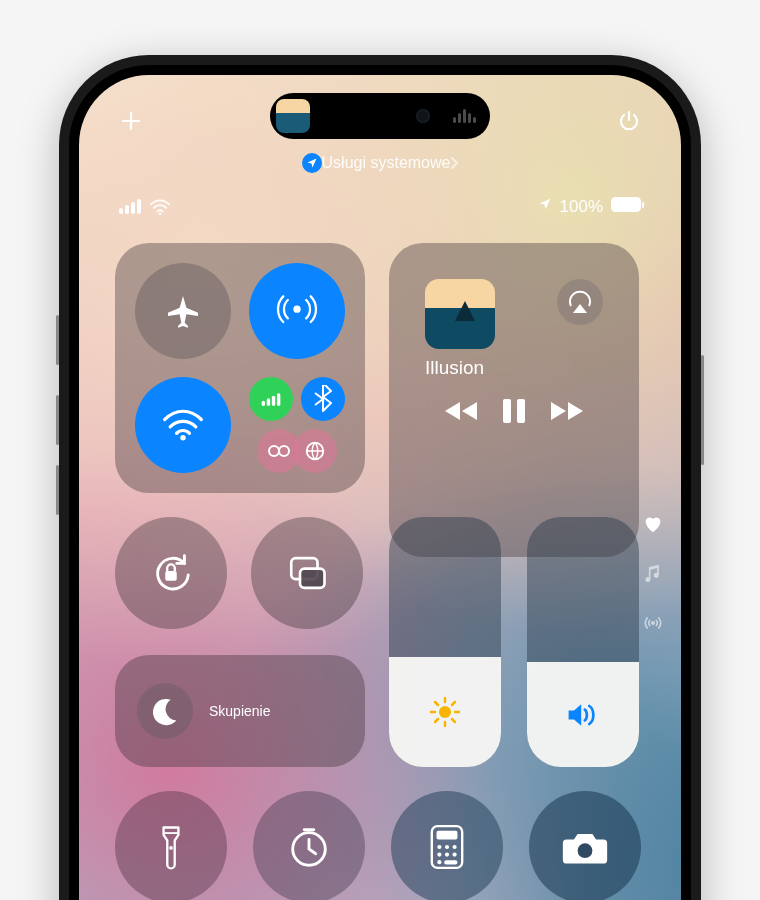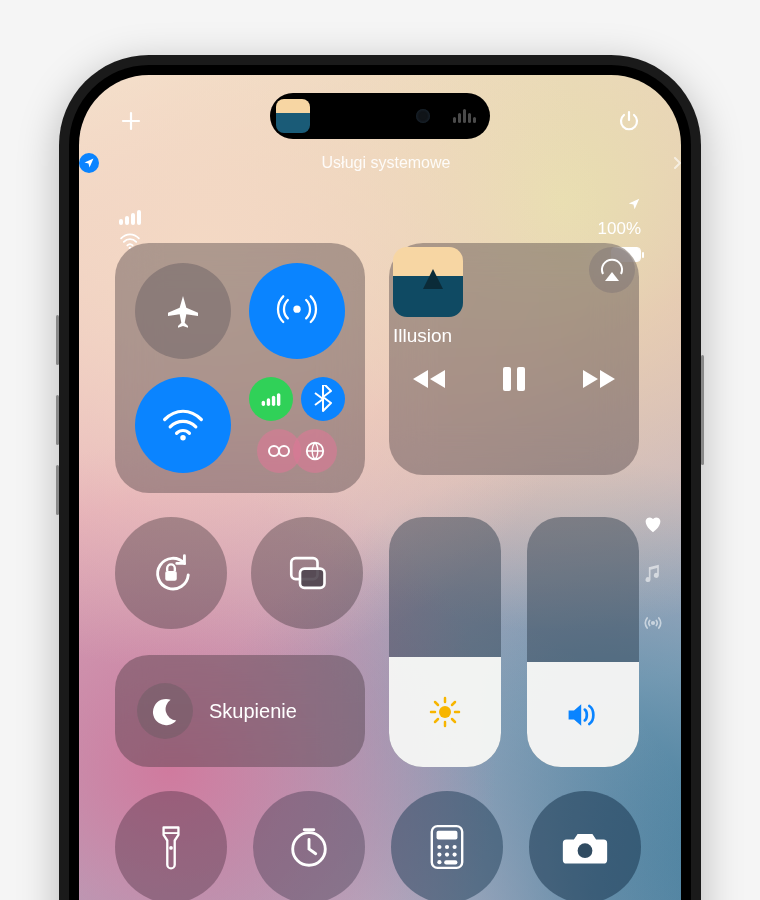--- a/index.html
+++ b/index.html
@@ -34,42 +34,42 @@
 .island-art {
   width: 34px; height: 34px; border-radius: 8px;
   background: linear-gradient(#f7d6a3 40%, #1a5b77 40%);
 }
 .island-cam { position: absolute; right: 60px; top: 50%; transform: translateY(-50%); width: 14px; height: 14px; border-radius: 50%; background: #101418; box-shadow: inset 0 0 3px #203040; }
 .island-spk { position: absolute; right: 14px; top: 50%; transform: translateY(-50%); display: flex; gap: 2px; align-items: flex-end; }
 .island-spk span { width: 3px; background: #4a4a4a; border-radius: 2px; }
 .island-spk span:nth-child(1){height:6px} .island-spk span:nth-child(2){height:10px} .island-spk span:nth-child(3){height:14px} .island-spk span:nth-child(4){height:10px} .island-spk span:nth-child(5){height:6px}
 .topbar { position: absolute; top: 28px; left: 0; right: 0; display: flex; justify-content: space-between; padding: 0 34px; color: #fff; }
 .top-btn { width: 36px; height: 36px; display: flex; align-items: center; justify-content: center; cursor: pointer; }
-.attrib { position: absolute; top: 78px; left: 0; right: 0; display: flex; justify-content: space-between; align-items: center; color: rgba(255,255,255,0.9); font-size: 16px; }
+.attrib { position: absolute; top: 78px; left: 0; right: 0; display: flex; justify-content: center; align-items: center; color: rgba(255,255,255,0.9); font-size: 16px; }
 .attrib .locdot { width: 20px; height: 20px; border-radius: 50%; background: #0a84ff; display: flex; align-items: center; justify-content: center; }
 .status { position: absolute; top: 122px; left: 0; right: 0; display: flex; justify-content: space-between; align-items: center; padding: 0 40px; color: #fff; font-size: 17px; font-weight: 500; }
-.status-left, .status-right { display: flex; align-items: flex-end; gap: 8px; flex-direction: column; }
+.status-left, .status-right { display: flex; align-items: flex-start; gap: 8px; }
 .sigbars { display: flex; gap: 2px; align-items: flex-end; }
 .sigbars span { width: 4px; background: #fff; border-radius: 2px; }
 .sigbars span:nth-child(1){height:6px}.sigbars span:nth-child(2){height:9px}.sigbars span:nth-child(3){height:12px}.sigbars span:nth-child(4){height:15px}
 .battery { width: 30px; height: 15px; border: 1.5px solid #fff; border-radius: 4px; position: relative; }
 .battery::after { content:''; position:absolute; right:-4px; top:4px; width:2px; height:6px; background:#fff; border-radius:1px; }
 .battery-fill { background:#fff; height:100%; width:100%; border-radius:2px; }
 .grid { position: absolute; top: 168px; left: 36px; right: 56px; }
 .tile { background: rgba(60,50,55,0.38); border-radius: 34px; position: absolute; backdrop-filter: blur(20px); }
 .conn { left: 0; top: 0; width: 250px; height: 250px; padding: 18px; display: grid; grid-template-columns: 1fr 1fr; grid-template-rows: 1fr 1fr; gap: 14px; align-items: center; justify-items: center; }
 .pill { width: 96px; height: 96px; border-radius: 50%; display: flex; align-items: center; justify-content: center; background: rgba(100,90,95,0.45); cursor: pointer; }
 .pill.on { background: #0a84ff; }
 .cluster { width: 96px; height: 96px; position: relative; }
 .mini { position: absolute; width: 44px; height: 44px; border-radius: 50%; display: flex; align-items: center; justify-content: center; }
 .mini.cell { left: 0; top: 0; background: #30d158; }
 .mini.bt { right: 0; top: 0; background: #0a84ff; }
 .mini.hot { left: 8px; bottom: 0; background: rgba(220,120,150,0.6); }
 .mini.sat { right: 8px; bottom: 0; background: rgba(220,120,150,0.6); }
-.media { left: 274px; top: 0; width: 250px; height: 232px; padding: 4px; color: #fff; }
+.media { left: 274px; top: 0; width: 250px; height: 314px; padding: 36px; color: #fff; }
 .media-top { display:flex; justify-content: space-between; align-items: flex-start; }
 .art { width: 70px; height: 70px; border-radius: 14px; background: linear-gradient(#f7d6a3 42%, #0f4a63 42%); position: relative; }
 .art::after { content:''; position:absolute; bottom:28px; left:30px; width:0; height:0; border-left:10px solid transparent; border-right:10px solid transparent; border-bottom:20px solid #0b2b38; }
 .airplay { width: 46px; height: 46px; border-radius: 50%; background: rgba(120,110,115,0.4); display:flex; align-items:center; justify-content:center; cursor:pointer; }
 .mt-title { font-size: 19px; font-weight: 500; margin-top: 8px; }
 .mt-artist { font-size: 17px; color: rgba(255,255,255,0.65); }
 .controls { display:flex; justify-content: space-between; align-items:center; margin-top: 18px; padding: 0 18px; }
 .ctrl { cursor:pointer; color:#fff; }
 .small { width: 112px; height: 112px; border-radius: 50%; display:flex; align-items:center; justify-content:center; background: rgba(60,50,55,0.38); cursor:pointer; }
 .lock { left: 0; top: 274px; }
@@ -83,21 +83,21 @@
 .row4 { top: 548px; width: 112px; height: 112px; border-radius: 50%; display:flex; align-items:center; justify-content:center; cursor:pointer; }
 .flash { left:0; background: rgba(80,50,70,0.42); }
 .timer { left:138px; background: rgba(70,60,80,0.42); }
 .calc { left:276px; background: rgba(30,60,85,0.5); }
 .cam { left:414px; background: rgba(25,55,80,0.55); }
 .sidepager { position:absolute; right: 18px; top: 440px; display:flex; flex-direction:column; gap:30px; align-items:center; color: rgba(255,255,255,0.55); }
 .sidepager .active { color:#fff; }
 .buttons-left { position:absolute; left:-3px; top:260px; width:3px; height:50px; background:#888; border-radius:2px; box-shadow: 0 80px 0 #888, 0 150px 0 #888; }
 .buttons-right { position:absolute; right:-3px; top:300px; width:3px; height:110px; background:#888; border-radius:2px; }
 svg { display:block; }
-.focus-label { font-size: 20px; }
+.focus-label { font-size: 14px; }
 </style>
 </head>
 <body>
 
 <div class="stage">
   <div class="phone">
     <div class="buttons-left"></div>
     <div class="buttons-right"></div>
     <div class="bezel">
       <div class="screen">

